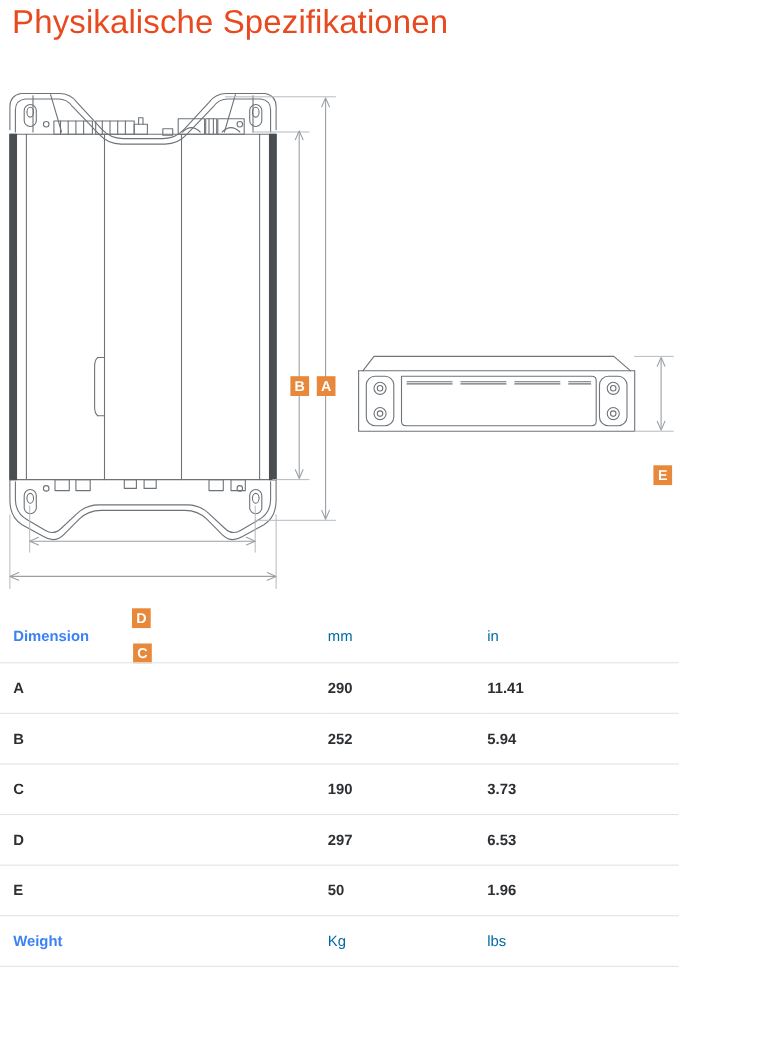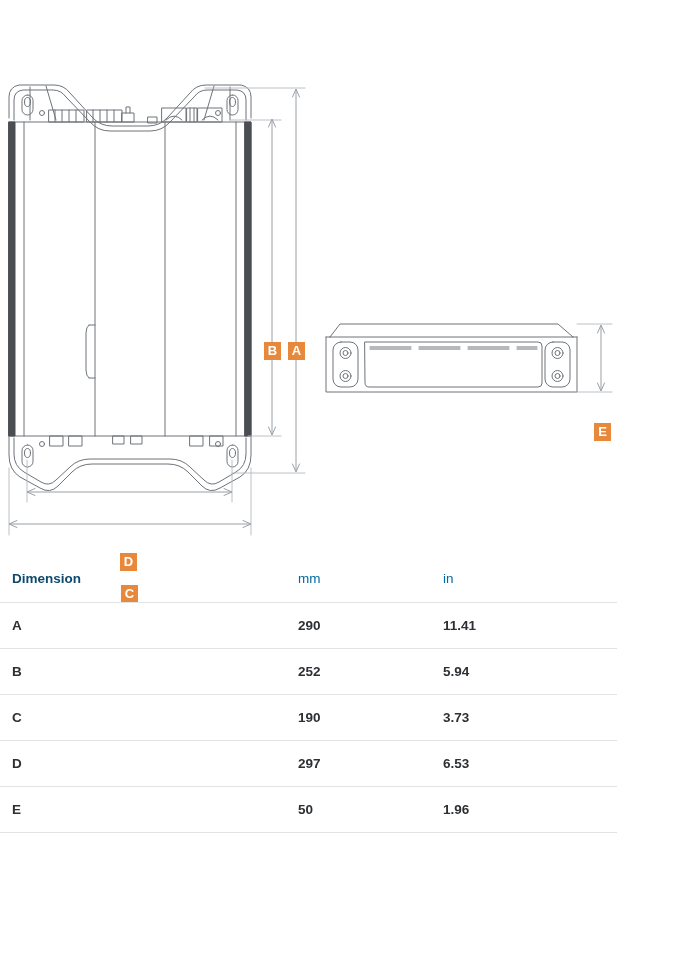--- a/index.html
+++ b/index.html
@@ -66,21 +66,21 @@
   #spec-table td {
     height: 46px;
     padding: 0;
     vertical-align: middle;
     border-bottom: 1px solid #e3e3e3;
     color: #2c2f33;
     font-weight: bold;
   }
   #spec-table tr.head-row td {
     font-weight: 700;
-    color: #0c4a6e;
+    color: #3b82f6;
   }
   #spec-table tr.head-row td.unit-cell {
     font-weight: 400;
     color: #0369a1;
   }
   #spec-table td.label-cell {
     width: 298px;
     padding-left: 12px;
     font-weight: 700;
   }
@@ -91,20 +91,21 @@
   #spec-table td.in-cell {
     width: 174px;
   }
   #spec-table tr:first-child td { border-top: none; }
 </style>
 </head>
 <body>
 
 <div id="page">
 
+  <div id="page-title">Physikalische Spezifikationen</div>
 
   <div id="drawing">
     <svg width="693" height="480" viewBox="0 0 693 480" xmlns="http://www.w3.org/2000/svg">
       <g fill="none" stroke="#6e7378" stroke-width="1" stroke-linejoin="round" stroke-linecap="round">
 
         <g>
 
           <path d="M9,48 L9,27 Q9,17 19,15 L54,15 Q64,15 70,23
                    L92,47 Q100,56 112,56 L148,56 Q160,56 168,47
                    L190,23 Q196,15 206,15 L241,15 Q251,17 251,27 L251,48"></path>
@@ -289,16 +290,21 @@
       <tr>
         <td class="label-cell">D</td>
         <td class="mm-cell">297</td>
         <td class="in-cell">6.53</td>
       </tr>
       <tr>
         <td class="label-cell">E</td>
         <td class="mm-cell">50</td>
         <td class="in-cell">1.96</td>
       </tr>
+      <tr class="head-row">
+        <td class="label-cell">Weight</td>
+        <td class="mm-cell unit-cell">Kg</td>
+        <td class="in-cell unit-cell">lbs</td>
+      </tr>
     </tbody>
   </table>
 
 </div>
 
 </body></html>

